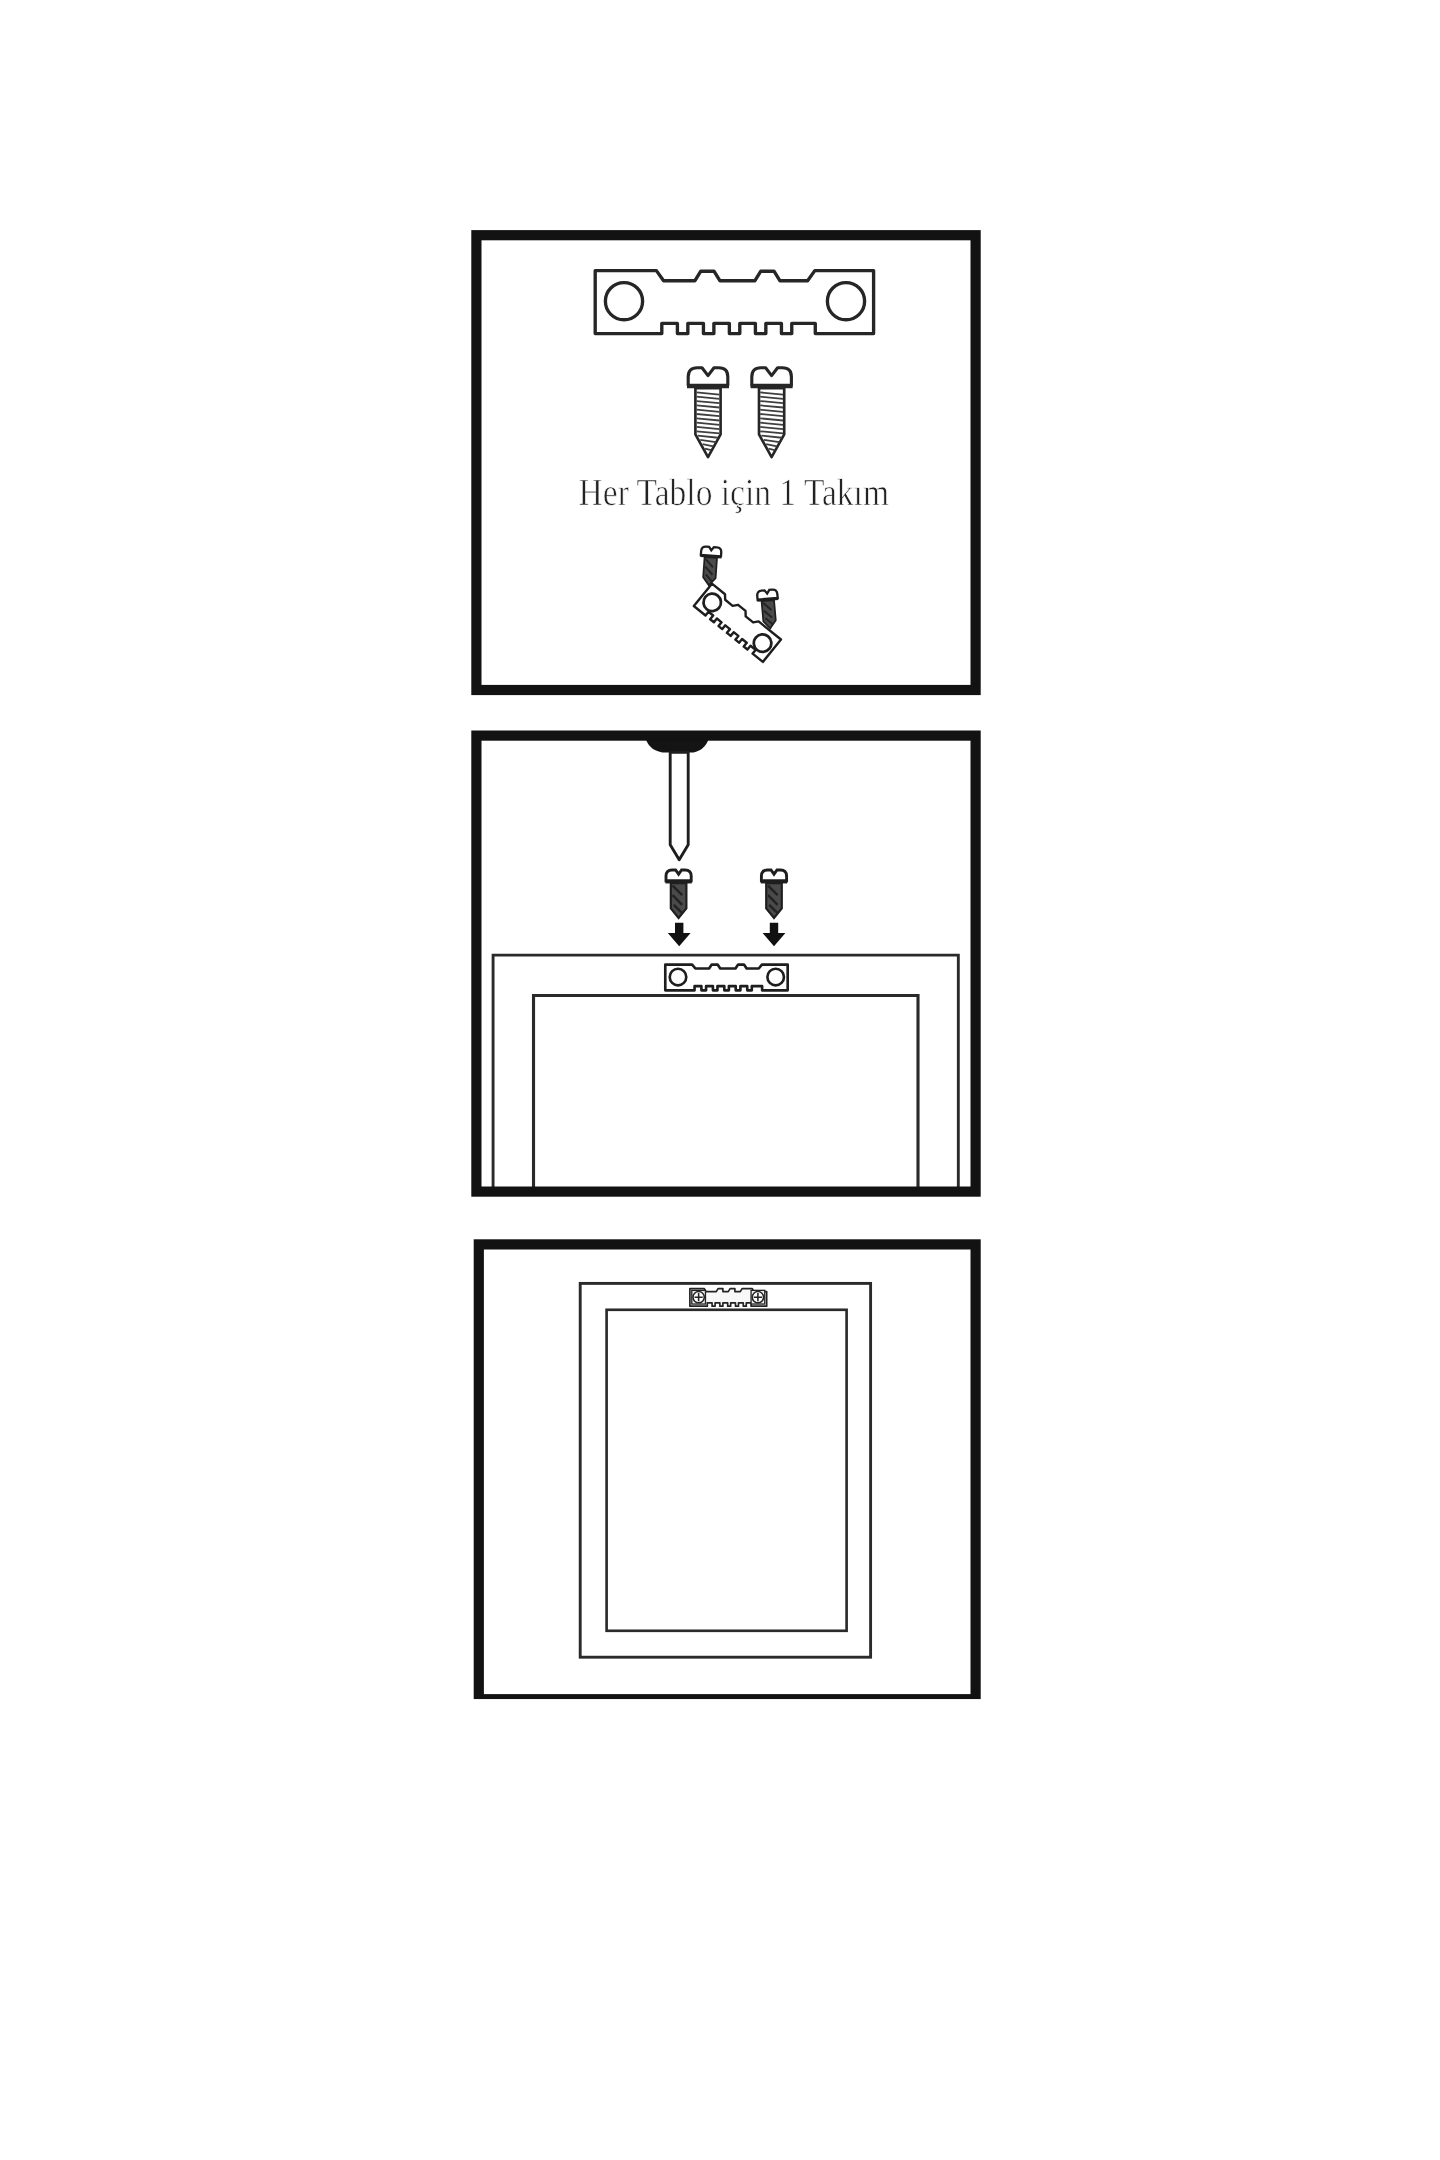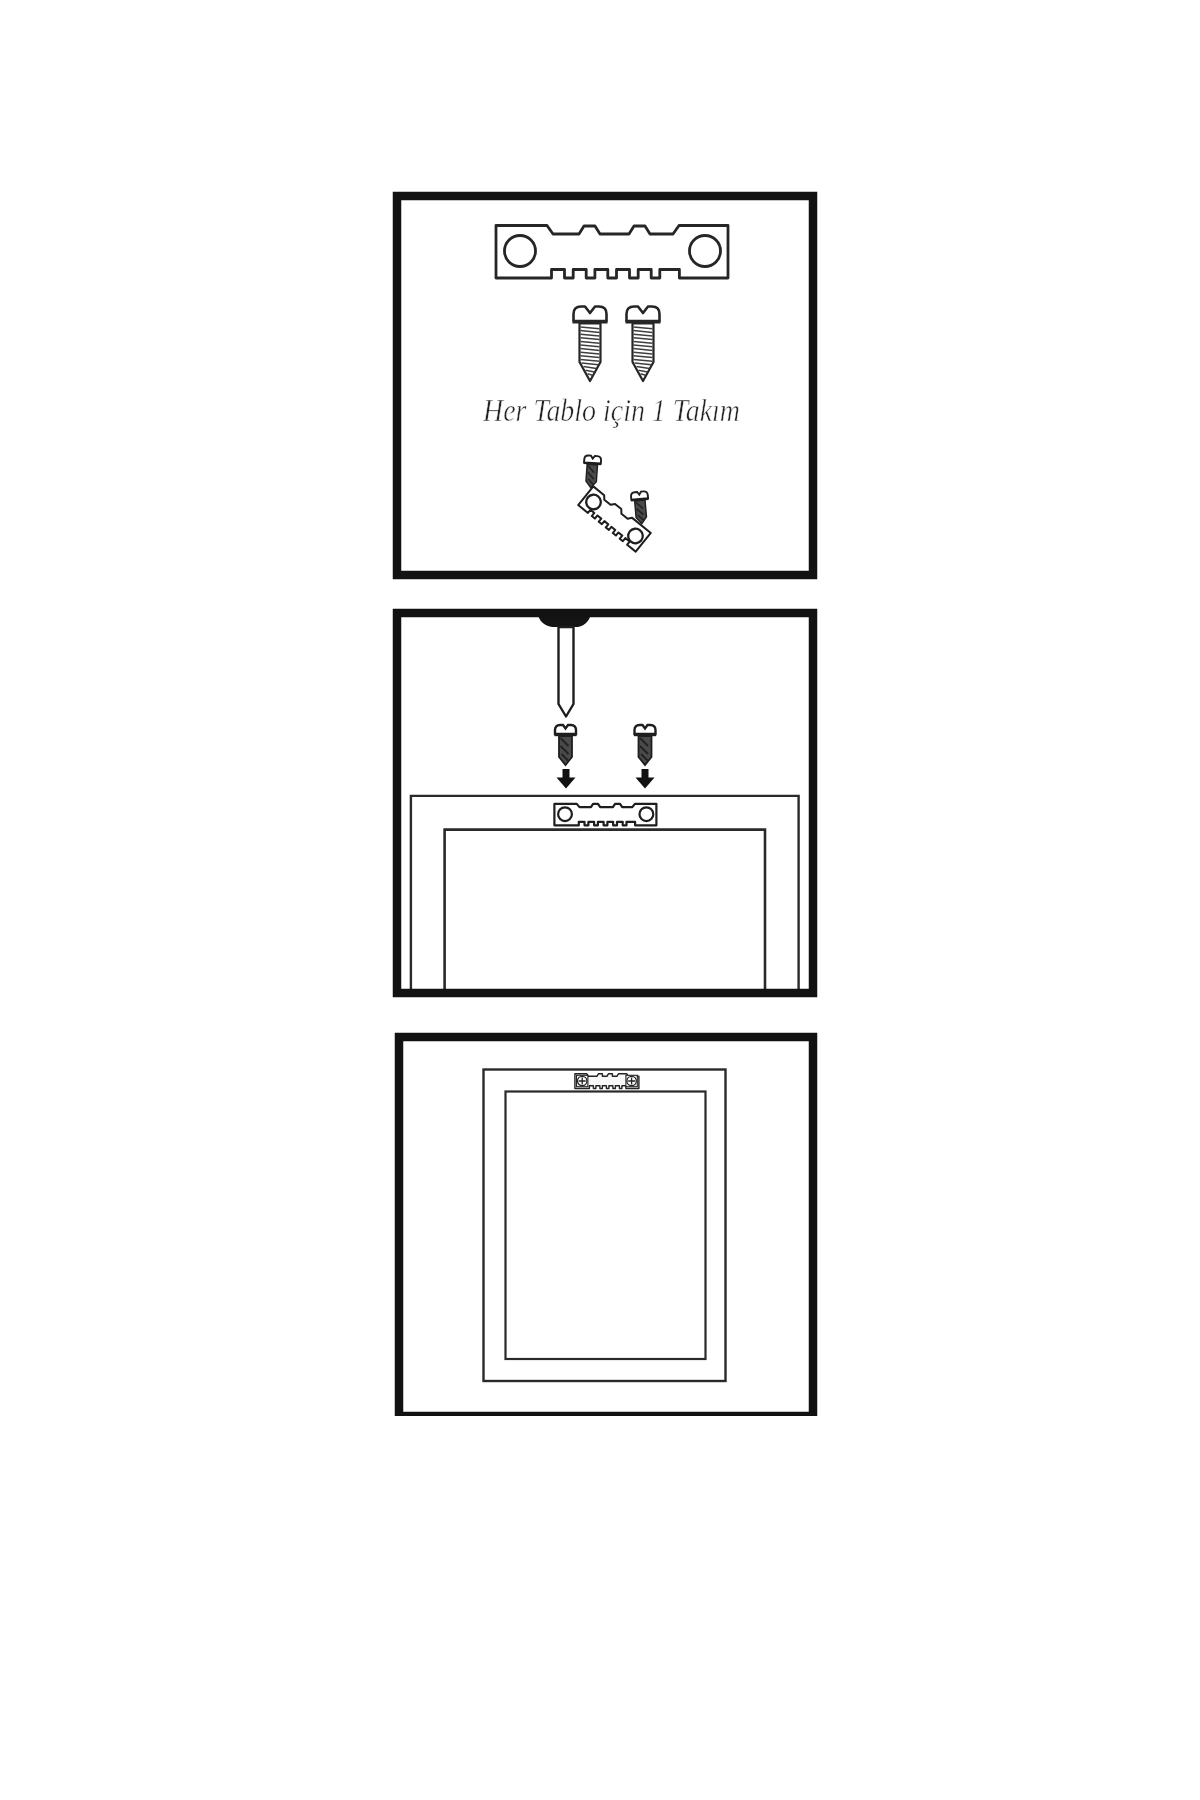--- a/index.html
+++ b/index.html
@@ -1,17 +1,17 @@
 <!DOCTYPE html>
 <html><head>
 <meta charset="utf-8">
 <style>
   html,body{margin:0;padding:0;background:#ffffff;}
   .page{position:relative;width:1200px;height:1416px;background:#ffffff;overflow:hidden;
-        font-family:"Liberation Serif", serif;font-style:italic;}
+        font-family:"Liberation Serif", serif;}
 </style>
 </head>
 <body>
 <div class="page">
 <svg width="1200" height="1800" viewBox="0 0 1200 1800" xmlns="http://www.w3.org/2000/svg">
 <defs>
   <g id="screwW">
     <path d="M-16.5,16 V9 Q-16.5,1.5 -9,1.5 H-5 L0,8 L5,1.5 H9 Q16.5,1.5 16.5,9 V16 Z" fill="#ffffff" stroke="#262626" stroke-width="2.6" stroke-linejoin="round"></path>
     <line x1="-17.5" y1="17" x2="17.5" y2="17" stroke="#262626" stroke-width="3"></line>
     <path d="M-10.5,18.5 H10.5 V57 L0,76 L-10.5,57 Z" fill="#ffffff" stroke="#262626" stroke-width="2.2" stroke-linejoin="round"></path>

